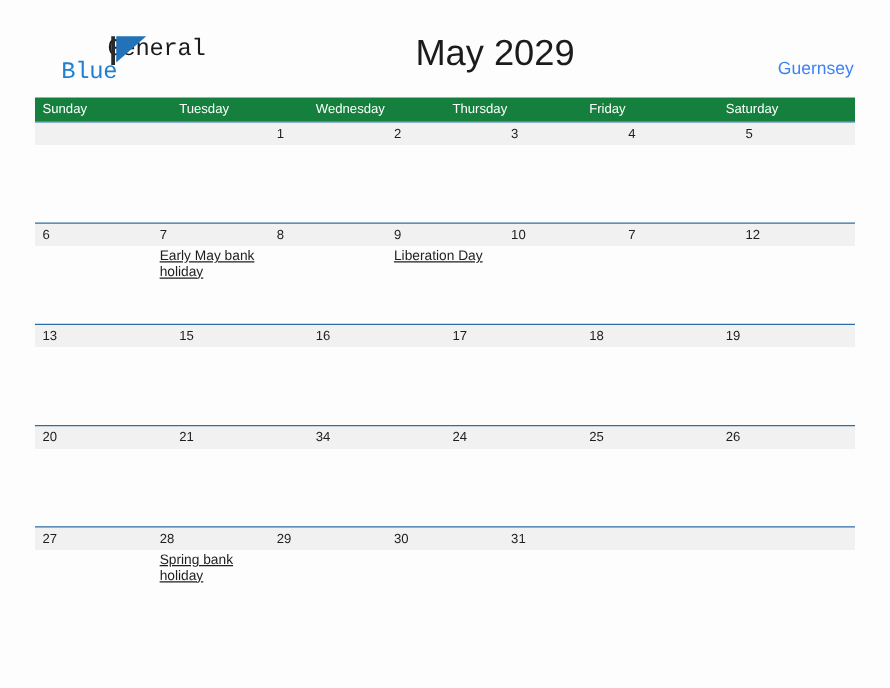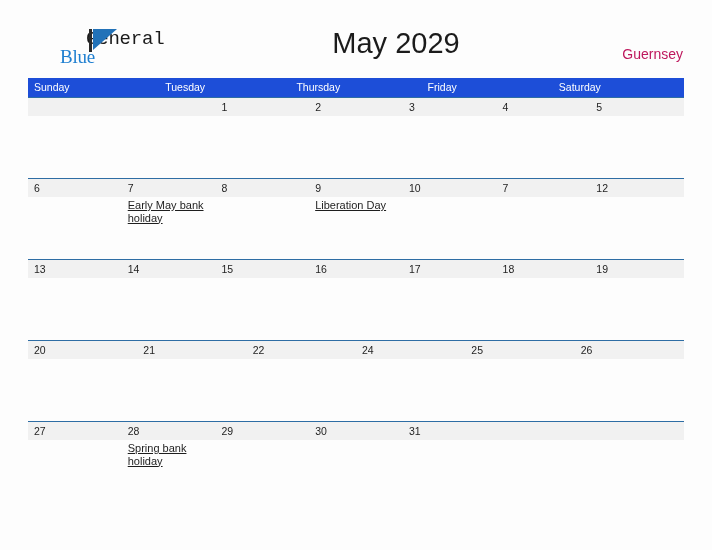--- a/index.html
+++ b/index.html
@@ -42,26 +42,26 @@
     left: 12px;
     top: 0;
     font-size: 19px;
     letter-spacing: -0.2px;
     color: #1b1b1b;
     font-family: Liberation Mono, monospace;
     margin-left: 44px;
   }
   .logo-blue {
     position: absolute;
-    left: 30px;
+    left: 19px;
     top: 18px;
     font-size: 19px;
     letter-spacing: -0.2px;
     color: #1f7fd0;
-    font-family: Liberation Serif, serif;
+    font-family: Liberation Mono, monospace;
   }
   .logo-bar {
     position: absolute;
     left: 59px;
     top: 1px;
     width: 3px;
     height: 23px;
     background: #2a2a2a;
   }
   .logo-tri {
@@ -84,34 +84,34 @@
     color: #1b1b1b;
     font-family: "Liberation Sans", sans-serif;
     padding-left: 40px;
   }
 
   .region {
     position: absolute;
     right: 29px;
     top: 46px;
     font-size: 14px;
-    color: #be185d;
+    color: #3b82f6;
   }
 
   
   .calendar {
     position: absolute;
     left: 28px;
     top: 78px;
     width: 656px;
   }
 
   .dow-row {
     display: flex;
-    background: #1d4ed8;
+    background: #15803d;
     height: 19px;
   }
   .dow {
     flex: 1 1 0;
     font-size: 10.5px;
     color: #ffffff;
     line-height: 19px;
     padding-left: 6px;
     box-sizing: border-box;
     white-space: nowrap;
@@ -169,20 +169,21 @@
 
     <div class="region">Guernsey</div>
 
   </div>
 
   <div class="calendar">
 
     <div class="dow-row">
       <div class="dow">Sunday</div>
       <div class="dow">Tuesday</div>
+      <div class="dow">Wednesday</div>
       <div class="dow">Thursday</div>
       <div class="dow">Friday</div>
       <div class="dow">Saturday</div>
     </div>
 
     <div class="week">
       <div class="day empty">
           <span class="daynum"></span>
           <span class="event"></span>
         </div>
@@ -242,24 +243,20 @@
           <span class="event"></span>
         </div>
     </div>
 
     <div class="week">
       <div class="day">
           <span class="daynum">13</span>
           <span class="event"></span>
         </div>
       <div class="day">
-          <span class="daynum">14</span>
-          <span class="event"></span>
-        </div>
-      <div class="day">
           <span class="daynum">15</span>
           <span class="event"></span>
         </div>
       <div class="day">
           <span class="daynum">16</span>
           <span class="event"></span>
         </div>
       <div class="day">
           <span class="daynum">17</span>
           <span class="event"></span>
@@ -277,21 +274,21 @@
     <div class="week">
       <div class="day">
           <span class="daynum">20</span>
           <span class="event"></span>
         </div>
       <div class="day">
           <span class="daynum">21</span>
           <span class="event"></span>
         </div>
       <div class="day">
-          <span class="daynum">22</span>
+          <span class="daynum">34</span>
           <span class="event"></span>
         </div>
       <div class="day">
           <span class="daynum">24</span>
           <span class="event"></span>
         </div>
       <div class="day">
           <span class="daynum">25</span>
           <span class="event"></span>
         </div>

